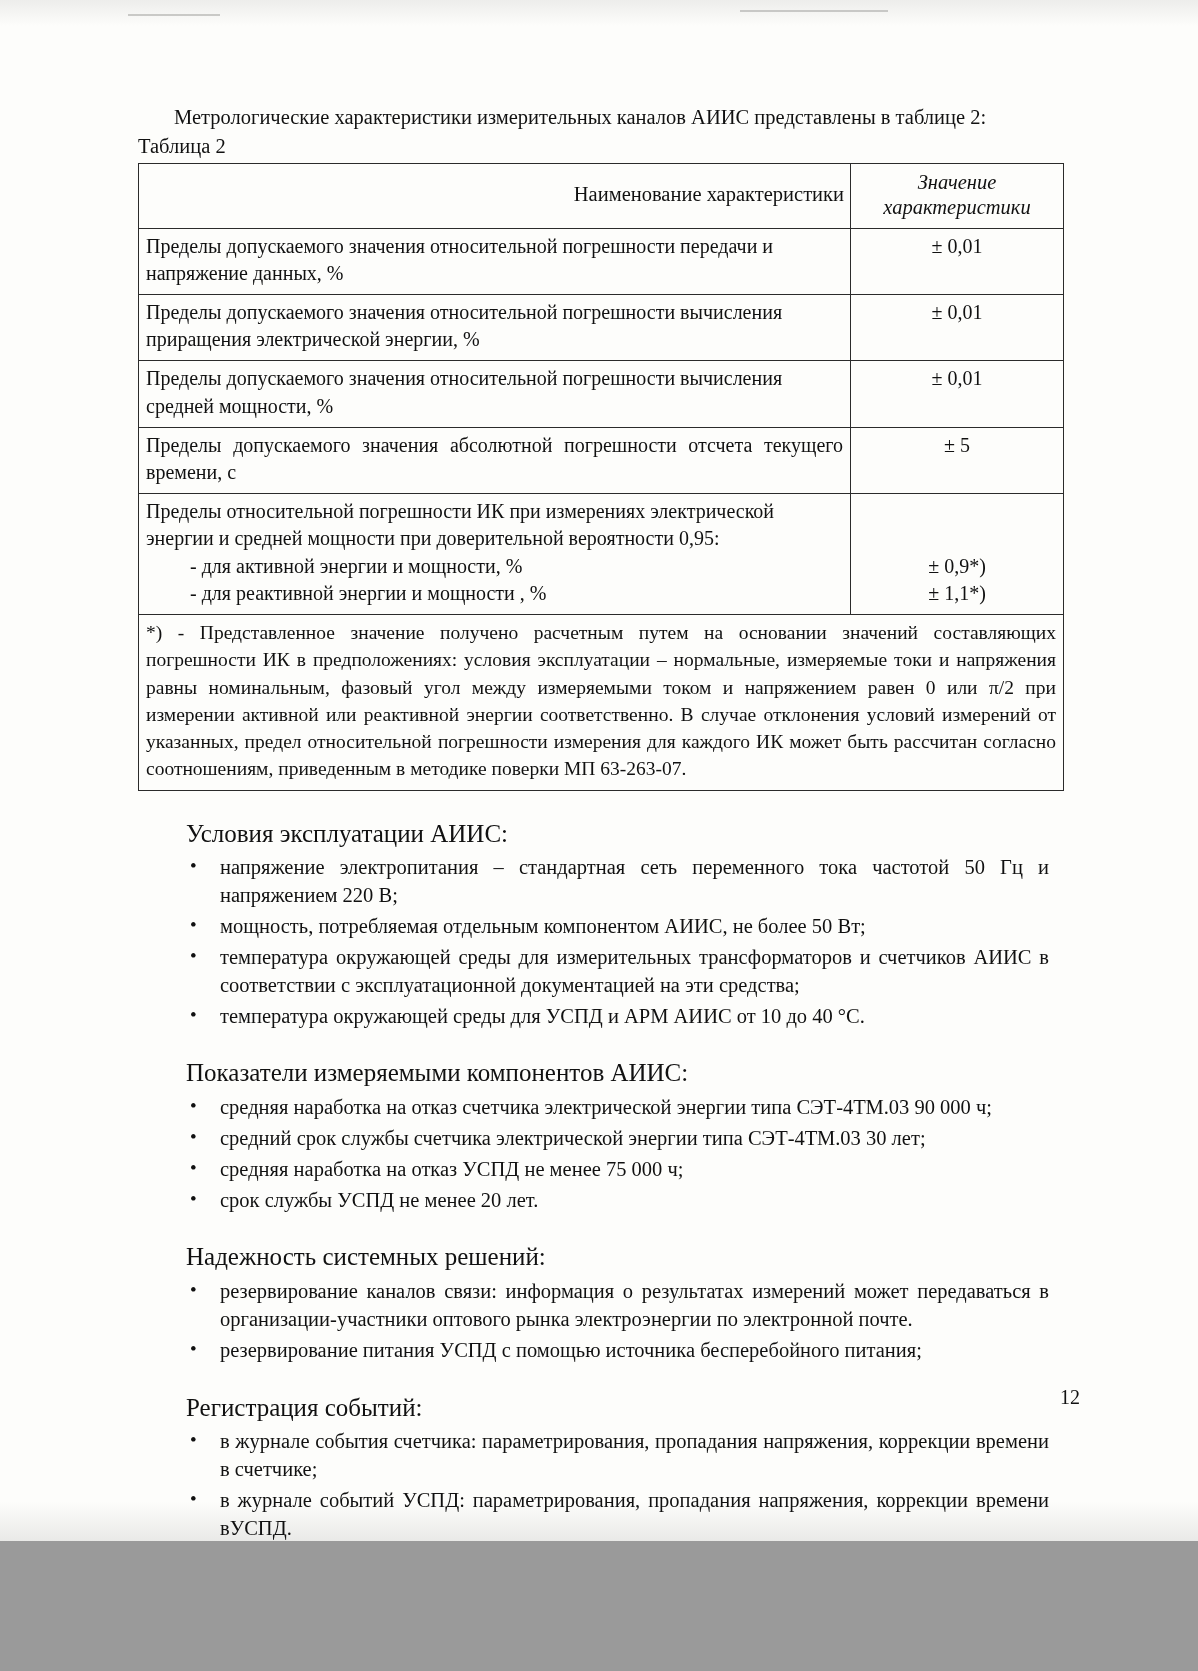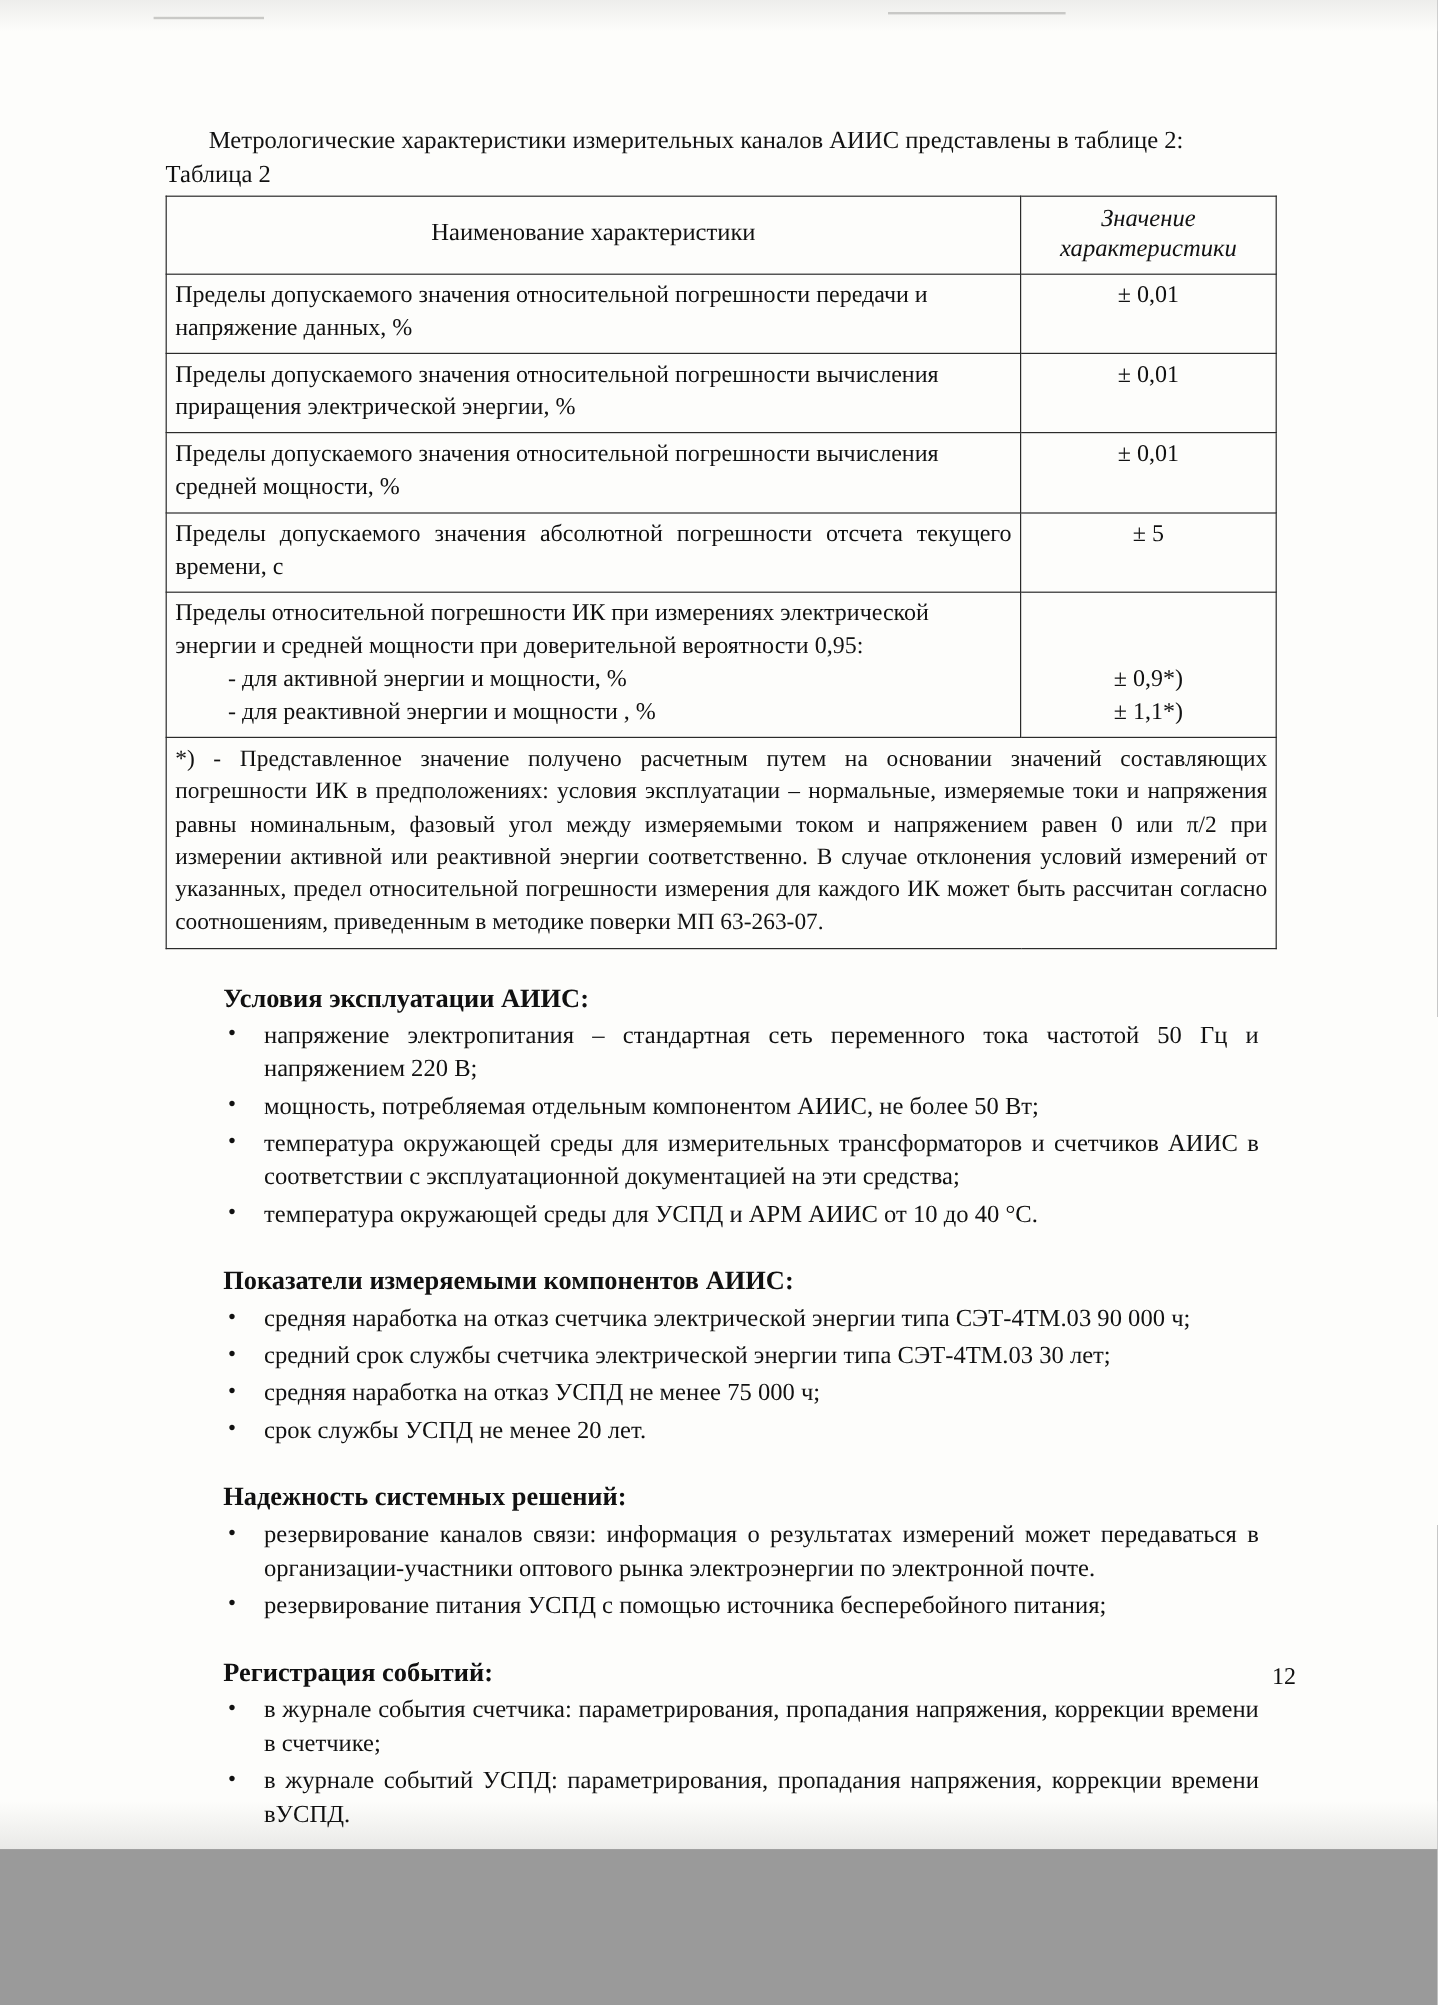--- a/index.html
+++ b/index.html
@@ -65,21 +65,21 @@
     table-layout: fixed;
     font-size: 20px;
   }
   table.spec td, table.spec th {
     border: 1.6px solid #2b2b2b;
     vertical-align: top;
     padding: 4px 7px 7px 7px;
     font-weight: normal;
   }
   table.spec th.hdr-name {
-    text-align: center;
+    text-align: right;
     vertical-align: middle;
     font-size: 20.5px;
     padding: 9px 6px 11px 6px;
   }
   table.spec th.hdr-val {
     text-align: center;
     vertical-align: middle;
     font-size: 20.5px;
     line-height: 1.22;
     padding: 6px 4px 8px 4px;
@@ -115,25 +115,24 @@
     line-height: 1.40;
     font-size: 19.5px;
     padding: 5px 8px 7px 8px;
   }
 
   
   .section {
     margin-top: 26px;
   }
   .sec-head {
-    font-size: 22px;
+    font-size: 25px;
     line-height: 1.34;
     margin: 0 0 4px 0;
     padding-left: 48px;
-    font-weight: bold;
   }
 
   ul.bullets {
     list-style: none;
     margin: 0;
     padding: 0;
   }
   ul.bullets li {
     position: relative;
     font-size: 20.5px;

